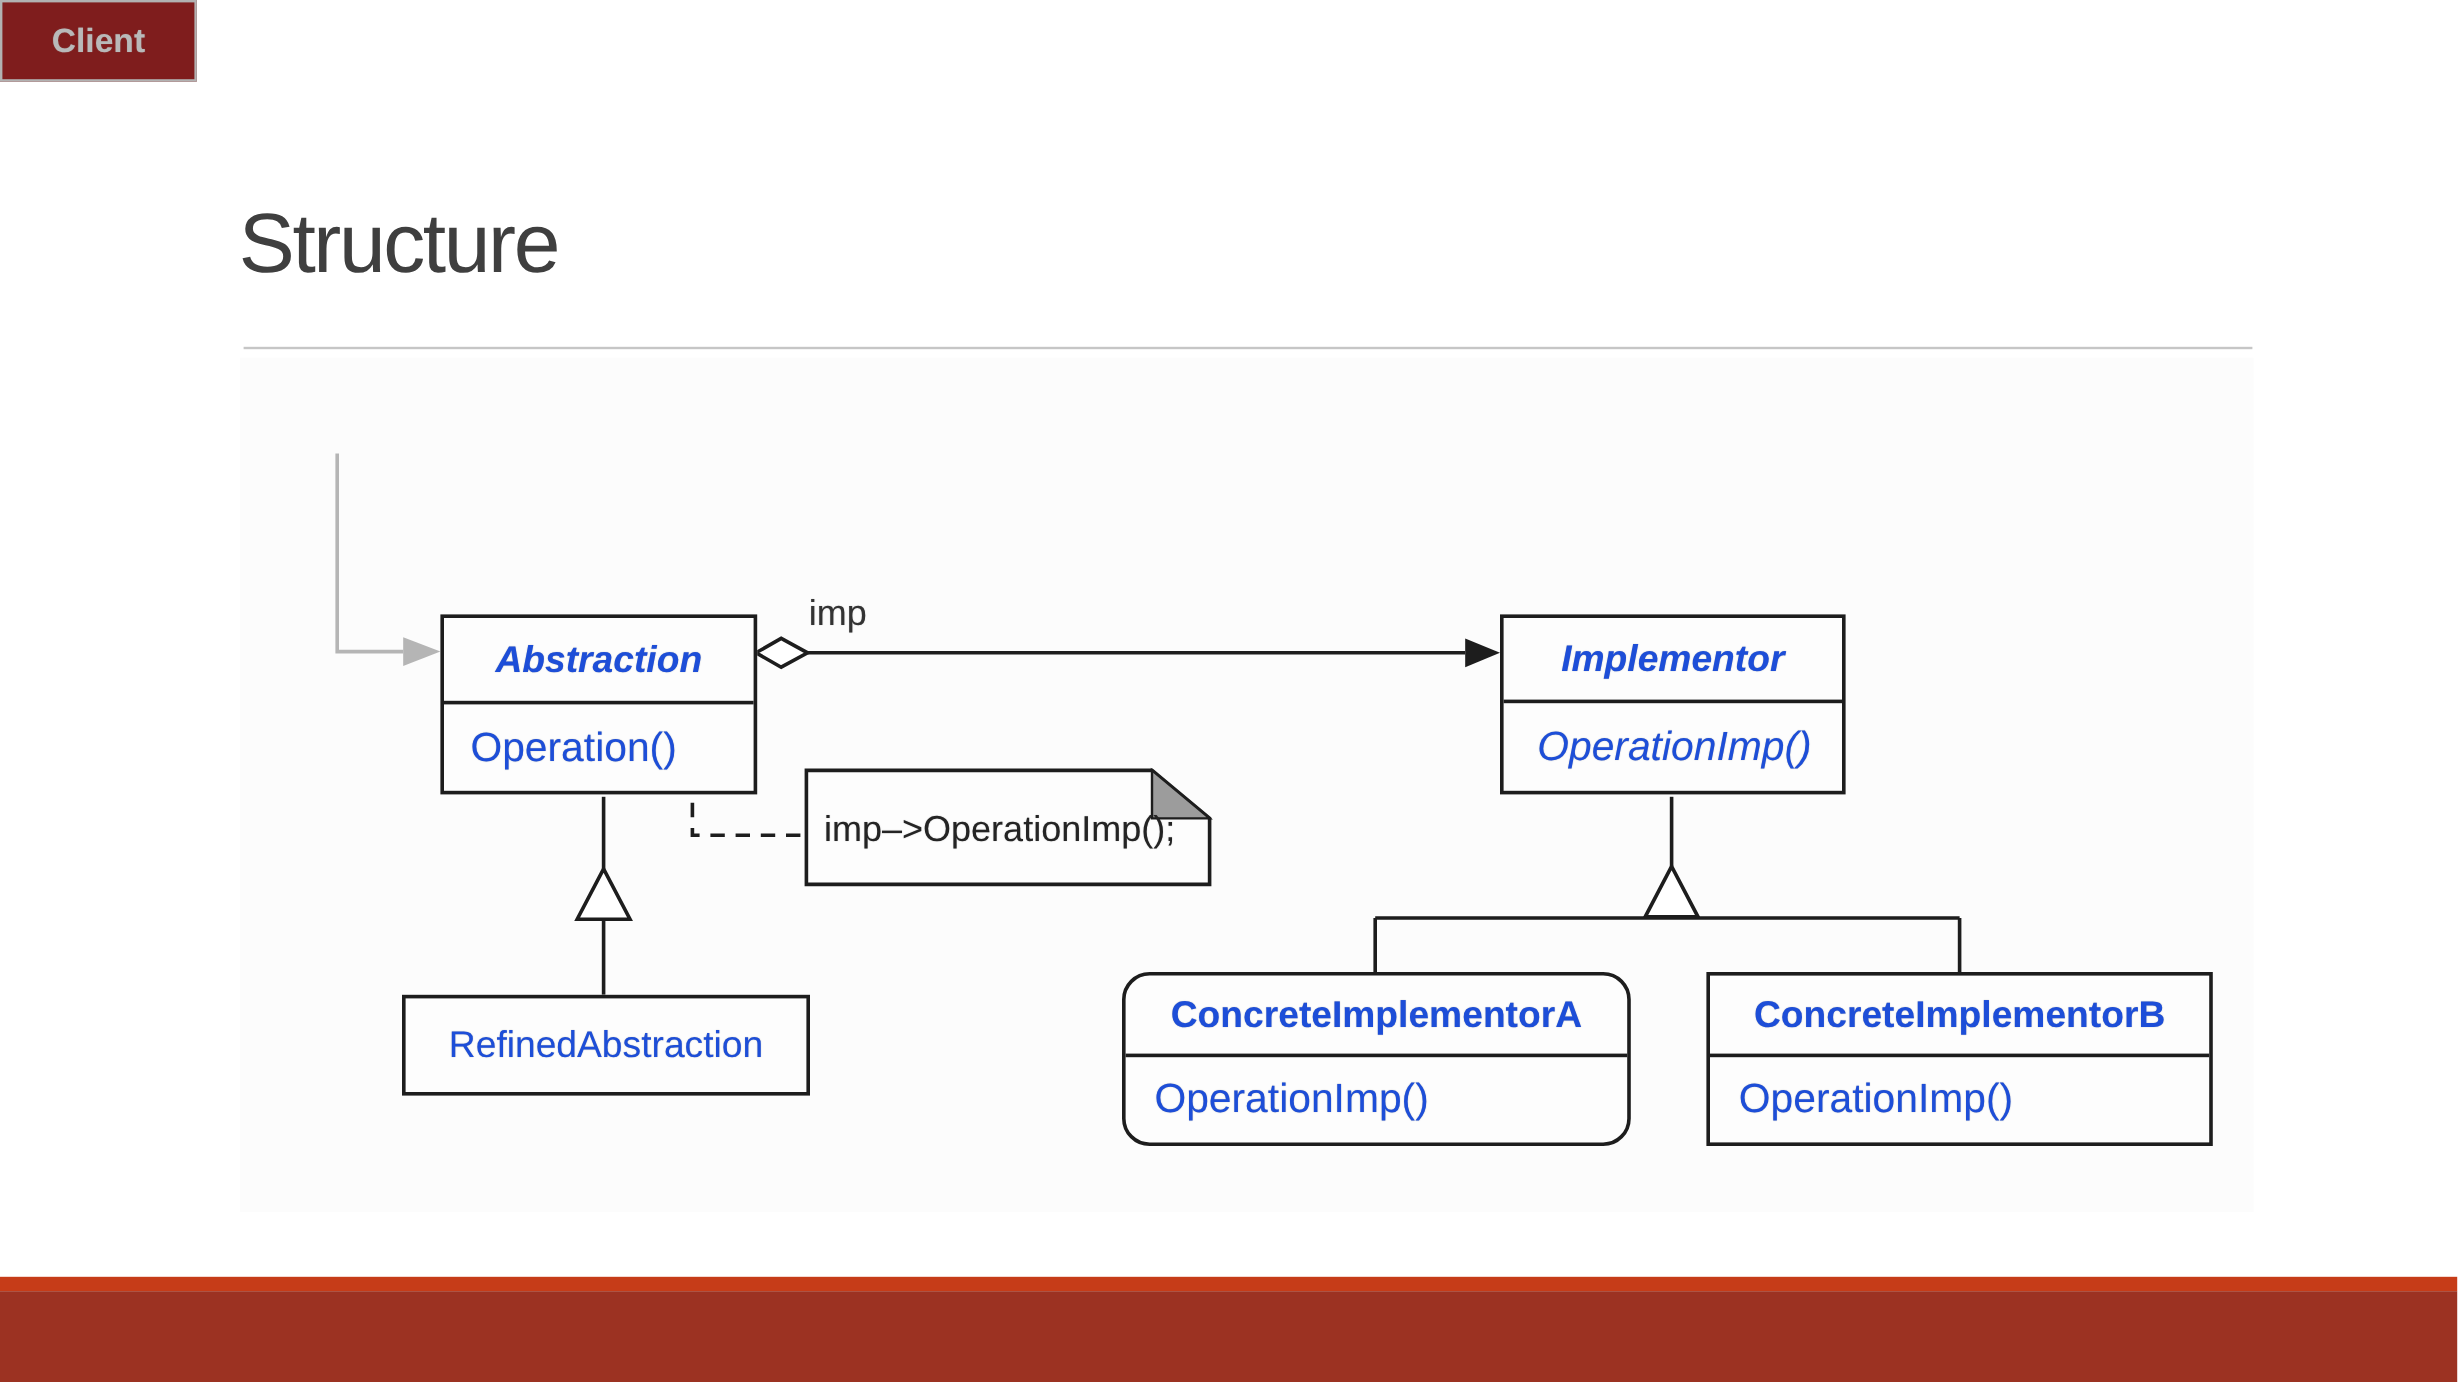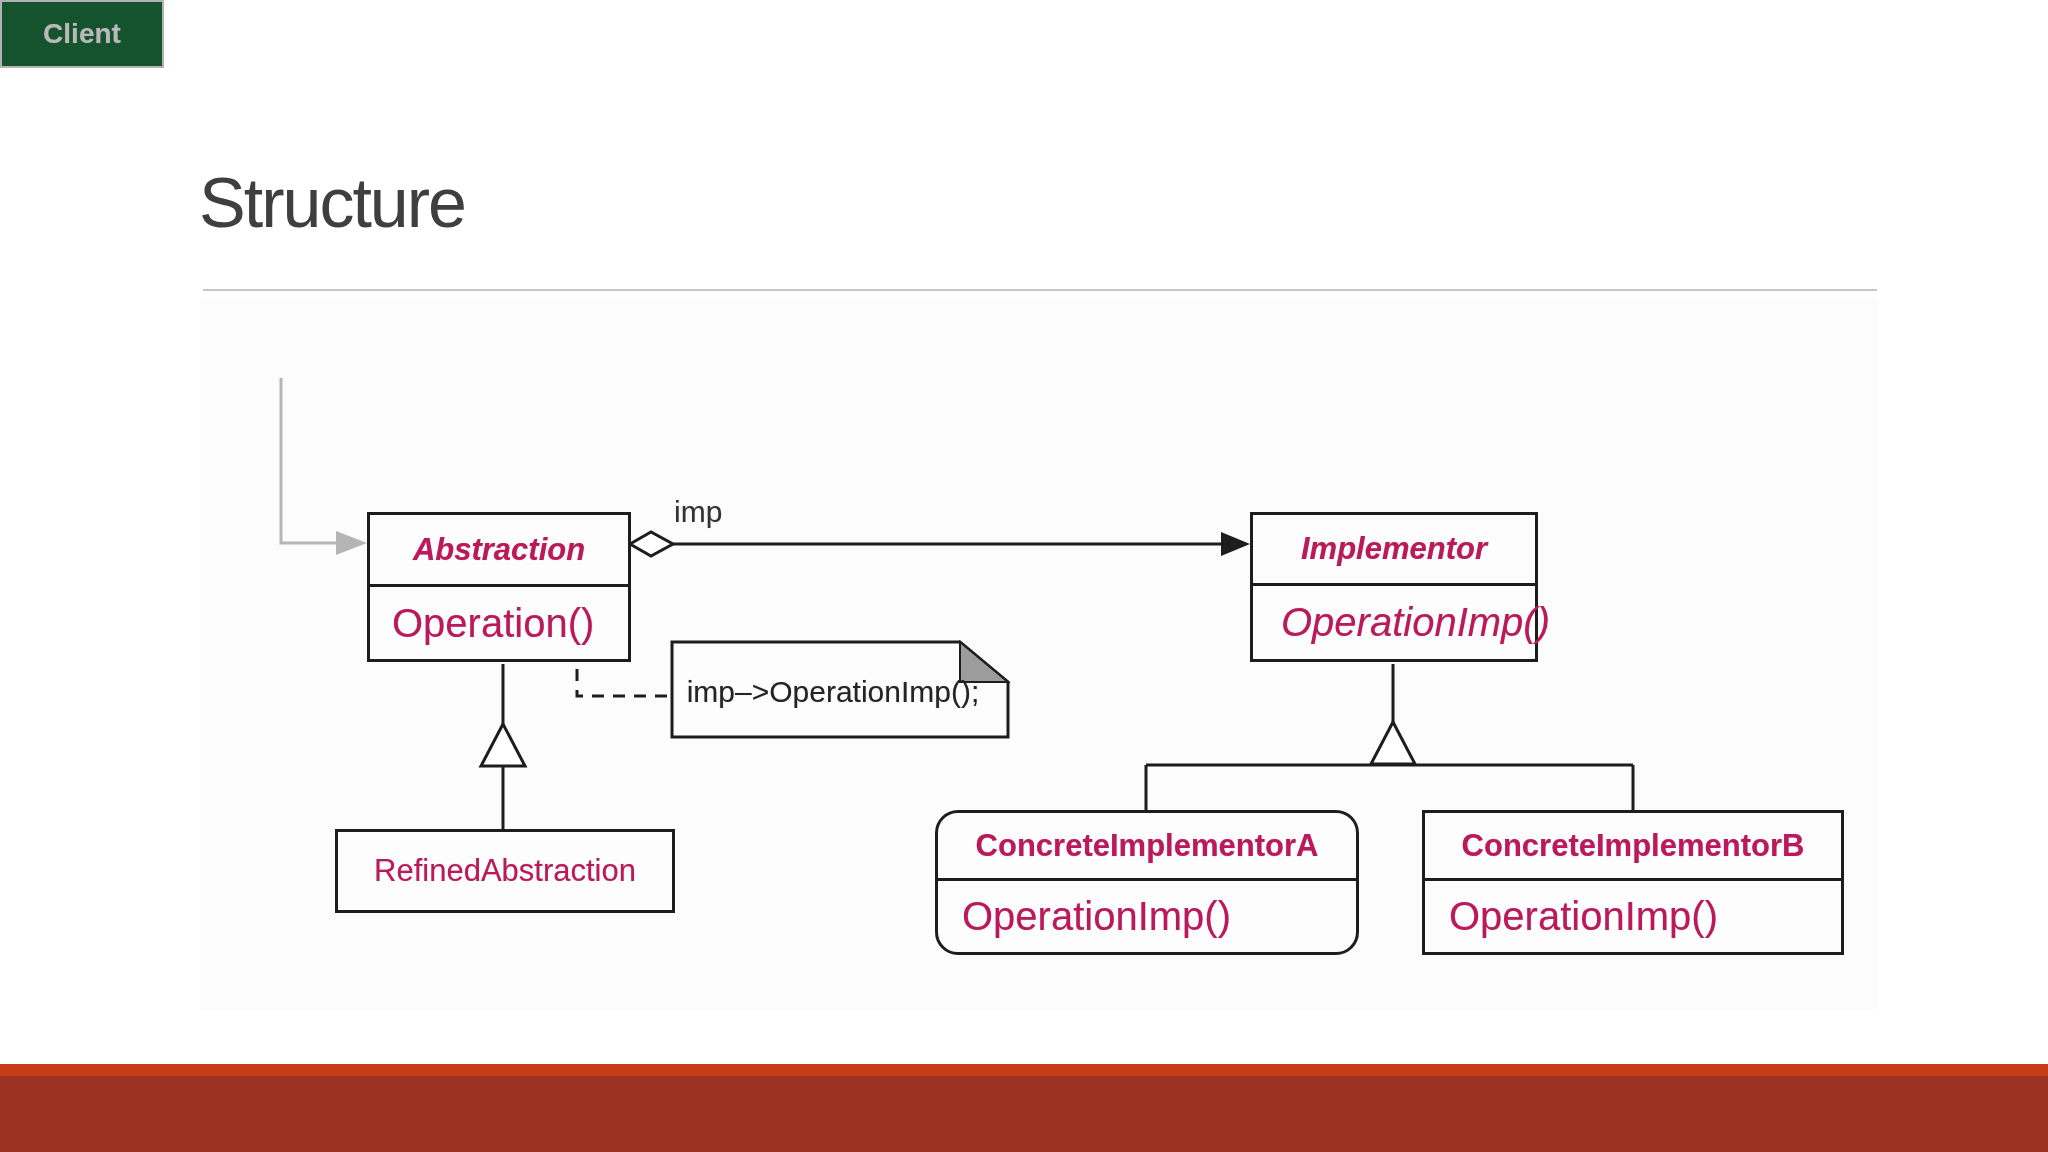--- a/index.html
+++ b/index.html
@@ -22,36 +22,36 @@
   
   .scan-bg {
     position:absolute; left:200px; top:298px; width:1678px; height:712px;
     background:#fcfcfc;
   }
 
   
   .uml-box {
     position:absolute; box-sizing:border-box;
     border:3px solid var(--ink,#1d1d1d); background:#fdfdfd;
-    color:#be185d; text-shadow:0 0 1px rgba(0,0,0,.30);
+    color:#1d4ed8; text-shadow:0 0 1px rgba(0,0,0,.30);
   }
   .uml-head {
     box-sizing:border-box; display:flex; align-items:center; justify-content:center;
     font-weight:bold; font-size:31px;
     border-bottom:3px solid var(--ink,#1d1d1d);
   }
   .uml-row {
     box-sizing:border-box; display:flex; align-items:center;
-    font-size:40px; padding-left:22px;
+    font-size:34px; padding-left:22px;
   }
   .italic { font-style:italic; }
 
   .box-client {
     left:208px; top:312px; width:160px; height:64px;
-    border:2px solid #b2b2b2; background:#14532d;
+    border:2px solid #b2b2b2; background:#7f1d1d;
     display:flex; align-items:center; justify-content:center;
     color:#b9b9b9; text-shadow:0 0 1px rgba(160,160,160,.5);
     font-weight:bold; font-size:28px;
   }
 
   .box-abstraction { left:367px; top:512px; width:264px; height:150px; }
   .box-abstraction .uml-head { height:72px; }
   .box-abstraction .uml-row  { height:72px; }
 
   .box-implementor { left:1250px; top:512px; width:288px; height:150px; }

